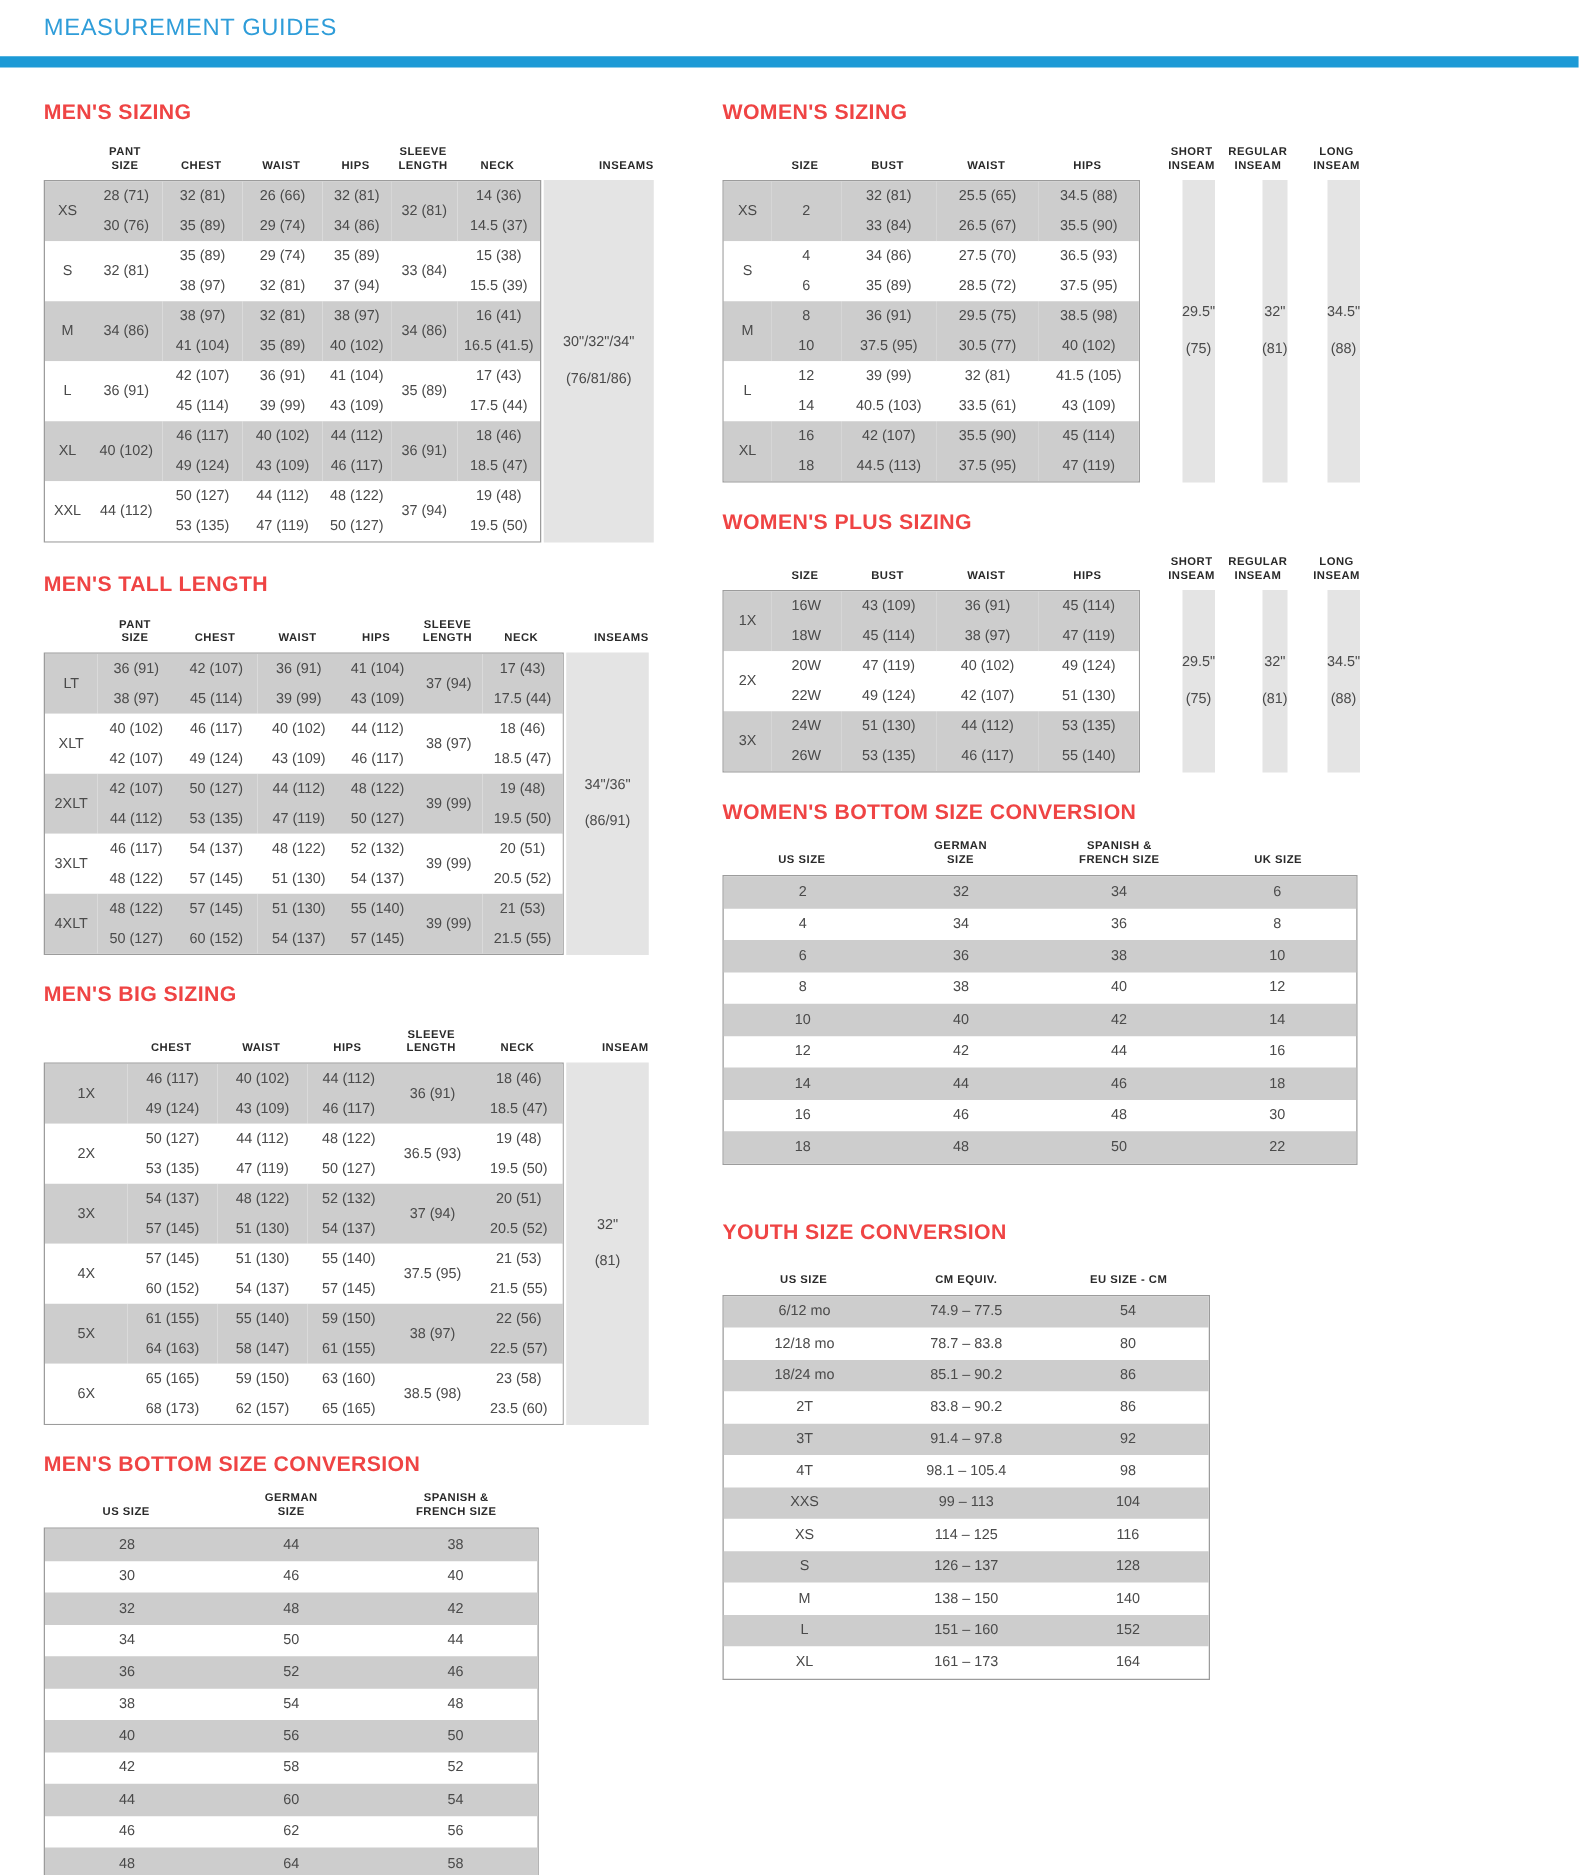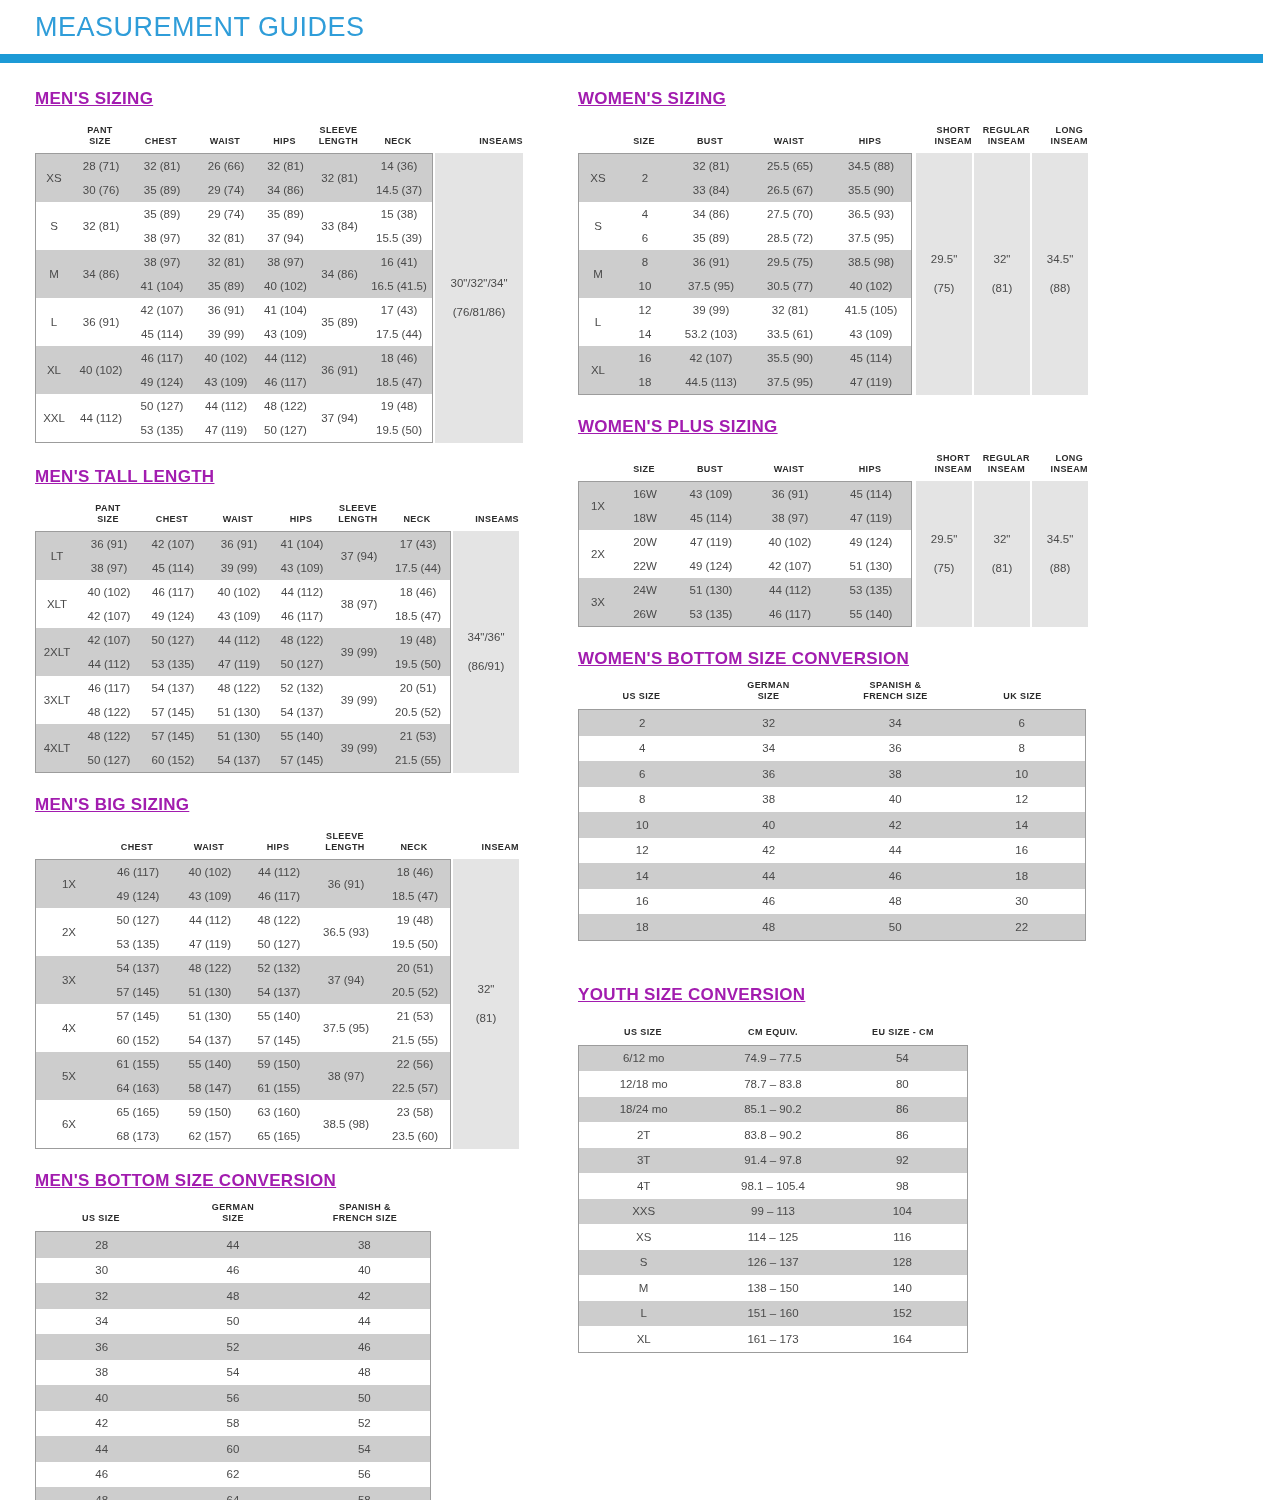--- a/index.html
+++ b/index.html
@@ -2,33 +2,33 @@
 <html><head>
 <meta charset="utf-8">
 <style>
   * { box-sizing: border-box; }
   html,body { margin:0; padding:0; }
   body {
     width:1263px; height:1500px; background:#ffffff; overflow:hidden;
     font-family:"Liberation Sans", sans-serif; position:relative;
   }
   .page-title {
-    margin:12px 0 0 35px; font-size:27px; font-weight:400;
+    margin:12px 0 0 35px; font-size:19px; font-weight:400;
     letter-spacing:0.5px; color:#2f9dd9;
   }
   .accent-bar { height:9px; background:#1d9ad6; margin-top:11px; width:100%; }
 
   .cols { display:flex; margin-top:26px; align-items:flex-start; }
   .col-left  { width:488px; margin-left:35px; }
   .col-right { width:516px; margin-left:55px; }
 
   .sec { margin-bottom:22px; }
   .sec-title {
     margin:0 0 10px 0; font-size:17px; font-weight:700;
-    color:#a21caf; letter-spacing:0.3px;text-decoration:underline;
+    color:#ef4444; letter-spacing:0.3px;
   }
 
   
   .sizing { display:flex; align-items:stretch; }
   .main-block { display:flex; flex-direction:column; }
   .hdr-grid { display:grid; align-items:end; min-height:34px; padding-bottom:5px; }
   .hdr-cell {
     font-size:9px; font-weight:700; color:#2a2a2a; text-align:center;
     letter-spacing:0.4px; line-height:1.28; white-space:pre-line; align-self:end;
   }
@@ -55,21 +55,21 @@
   .t-mens .inseam-col { width:88px; }
 
   .t-tall .hdr-grid, .t-tall .body-grid { grid-template-columns:42px 62px 66px 66px 60px 54px 64px; }
   .t-tall .inseam-col { width:66px; }
 
   .t-big .hdr-grid, .t-big .body-grid { grid-template-columns:66px 72px 72px 66px 68px 70px; }
   .t-big .inseam-col { width:66px; }
 
   .t-wsizing .hdr-grid, .t-wsizing .body-grid,
   .t-wplus .hdr-grid,  .t-wplus .body-grid { grid-template-columns:38px 56px 76px 82px 80px; }
-  .t-wsizing .inseam-col, .t-wplus .inseam-col { width:56px; }
+  .t-wsizing .inseam-col, .t-wplus .inseam-col { width:56px;align-items:flex-end; }
   .t-wsizing .main-block + .inseam-col, .t-wplus .main-block + .inseam-col { margin-left:4px; }
 
   
   .conv-hdr { display:grid; align-items:end; min-height:30px; padding-bottom:6px; }
   .conv-body { border:1px solid #9c9c9c; }
   .conv-row { display:grid; height:25.5px; align-items:center; }
   .conv-row:nth-child(odd) { background:#cdcdcd; }
   .conv-cell { text-align:center; font-size:11.5px; color:#4a4a4a; }
   .c4 .conv-hdr, .c4 .conv-row { grid-template-columns:repeat(4,1fr); }
   .c3 .conv-hdr, .c3 .conv-row { grid-template-columns:repeat(3,1fr); }
@@ -730,21 +730,21 @@
               </div>
               <div class="cell label white">
                 <div class="ln">L</div>
               </div>
               <div class="cell white">
                 <div class="ln">12</div>
                 <div class="ln">14</div>
               </div>
               <div class="cell white">
                 <div class="ln">39 (99)</div>
-                <div class="ln">53.2 (103)</div>
+                <div class="ln">40.5 (103)</div>
               </div>
               <div class="cell white">
                 <div class="ln">32 (81)</div>
                 <div class="ln">33.5 (61)</div>
               </div>
               <div class="cell white">
                 <div class="ln">41.5 (105)</div>
                 <div class="ln">43 (109)</div>
               </div>
               <div class="cell label gray">

